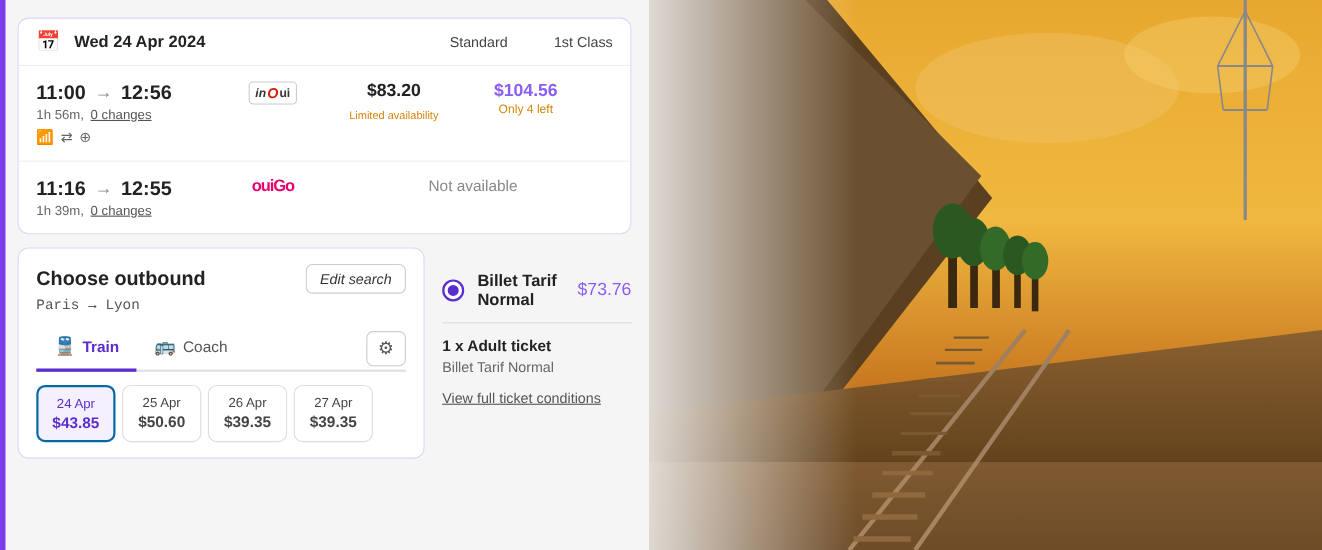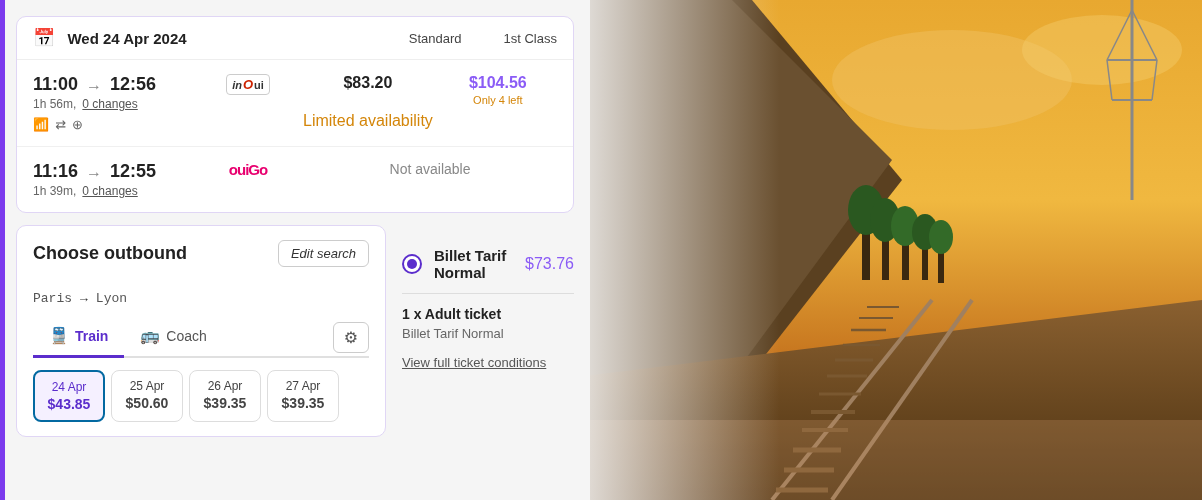--- a/index.html
+++ b/index.html
@@ -156,23 +156,23 @@
       text-align: center;
     }
 
     .price-amount {
       font-size: 16px;
       font-weight: 700;
       color: #222;
     }
 
     .price-availability {
-      font-size: 16px;
+      font-size: 10px;
       color: #d4860a;
-      margin-top: 20px;
+      margin-top: 8px;
     }
 
     .price-1st {
       min-width: 110px;
       text-align: center;
     }
 
     .price-1st-amount {
       font-size: 16px;
       font-weight: 700;
@@ -206,21 +206,21 @@
       border-radius: 10px;
       padding: 14px 16px;
       width: 370px;
       min-width: 370px;
     }
 
     .choose-header {
       display: flex;
       justify-content: space-between;
       align-items: center;
-      margin-bottom: 24px;
+      margin-bottom: 3px;
     }
 
     .choose-title {
       font-size: 18px;
       font-weight: 700;
       color: #222;
     }
 
     .edit-search-btn {
       border: 1.5px solid #ccc;

